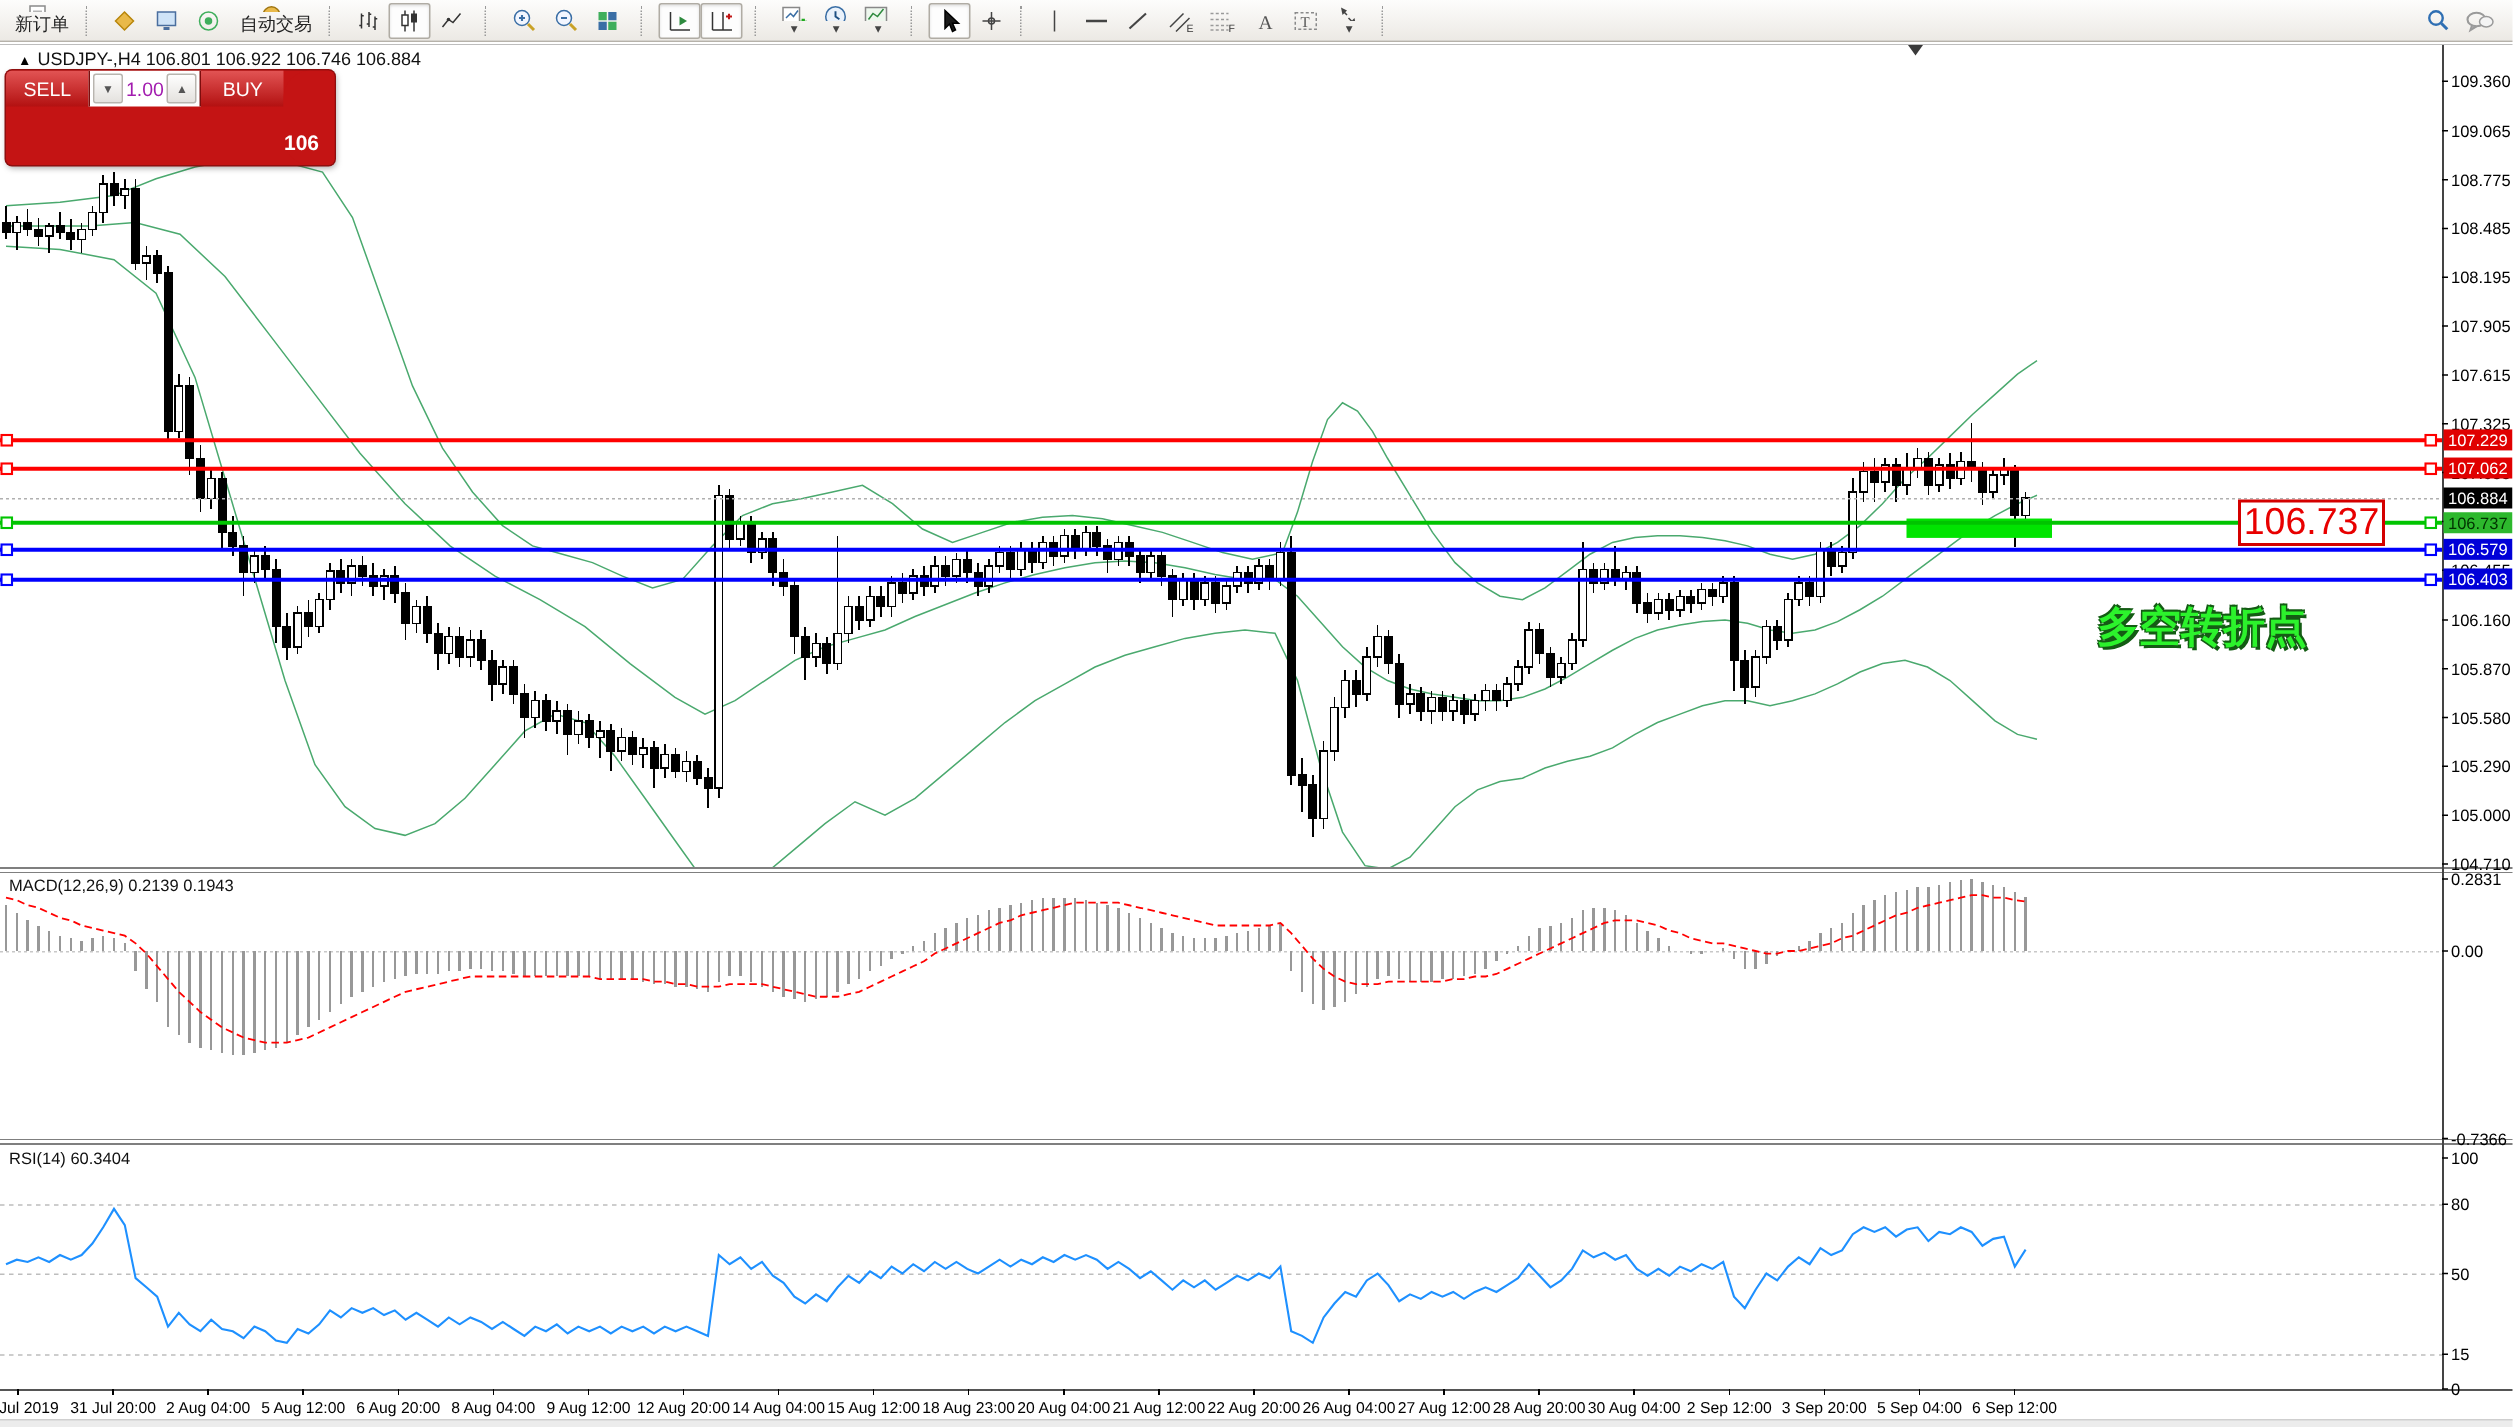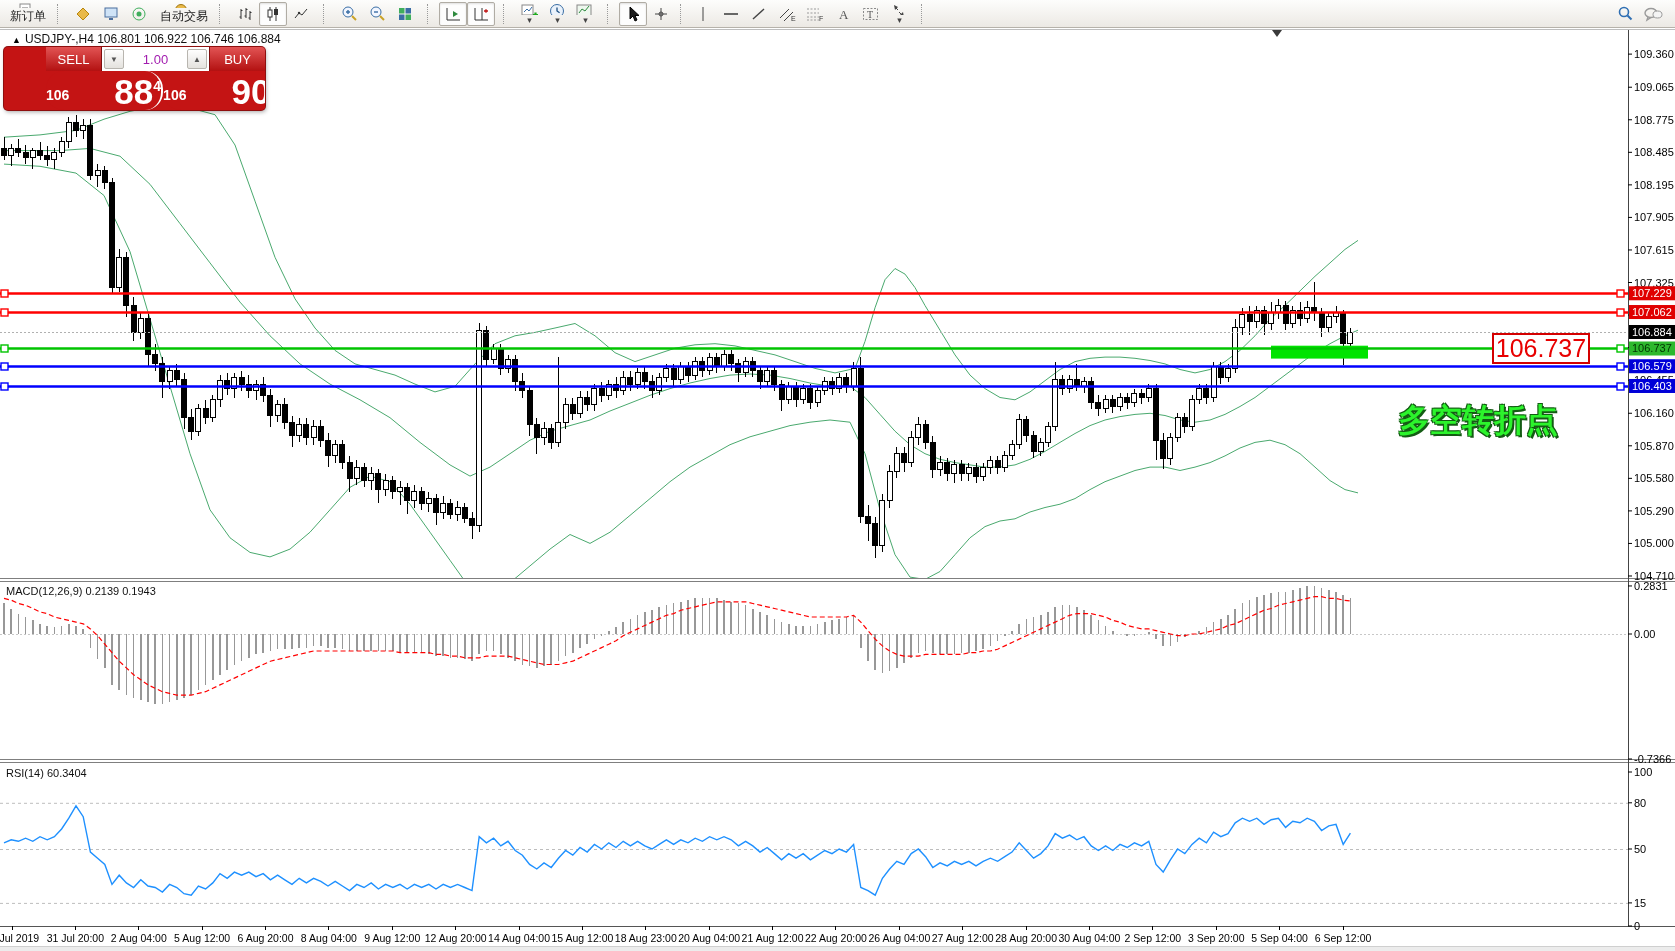--- a/index.html
+++ b/index.html
@@ -22,42 +22,42 @@
   #tb-right{margin-left:auto;display:flex;align-items:center;padding-right:8px;}
   
   #chart-stage{position:absolute;left:0;top:27px;width:1675px;height:924px;background:#fff;}
   #plot{position:absolute;left:0;top:0;}
   
   #chart-title{position:absolute;left:12px;top:5px;font-size:12px;color:#111;z-index:20;white-space:nowrap;}
   #chart-title .tri{font-size:9px;margin-right:4px;color:#000;}
   
   #trade{position:absolute;left:4px;top:20px;width:219px;height:63px;z-index:30;border-radius:4px;
     overflow:hidden;background:#c41414;box-shadow:0 0 0 1px #8e0f0f,1px 2px 4px rgba(0,0,0,.35);
-    display:flex;flex-direction:column;padding-left:42px;}
+    display:flex;flex-direction:row;}
   #trade .row1{display:flex;height:24px;}
   .tr-btn{width:55px;display:flex;align-items:center;justify-content:center;color:#fff;
     font-size:13px;background:linear-gradient(#e25454,#b31111);}
   .spinbox{flex:1;display:flex;align-items:stretch;background:#fff;border-left:1px solid #7d0d0d;border-right:1px solid #7d0d0d;}
   .spin-btn{width:18px;display:flex;align-items:center;justify-content:center;font-size:8px;color:#555;
     background:linear-gradient(#fefefe,#e4e2de);border:1px solid #b8b5af;margin:2px;border-radius:2px;}
   .lot{flex:1;display:flex;align-items:center;justify-content:center;font-size:13px;color:#a21caf;}
   #trade .row2{flex:1;display:flex;}
   .quote-cell{flex:1;display:flex;align-items:flex-end;justify-content:center;color:#fff;background:#c41414;padding-bottom:2px;border-radius:18px;}
   .quote-cell.left{border-right:2px solid #fff;}
   .q-small{font-weight:bold;font-size:14px;margin:0 1px 5px 0;}
   .q-big{font-weight:bold;font-size:35px;line-height:32px;margin-left:44px;}
   .q-sup{font-weight:bold;font-size:14px;position:relative;top:-14px;}
   
   .pane-label{position:absolute;font-size:11px;color:#111;z-index:15;white-space:nowrap;}
   
   #big-price{position:absolute;left:1492px;top:306px;width:94px;height:27px;z-index:25;
     background:#fff;border:2px solid #d40000;color:#e80000;font-size:25px;line-height:26px;
     text-align:center;letter-spacing:0;}
   
-  #cn-note{position:absolute;left:1398px;top:372px;z-index:25;font-size:32px;font-weight:bold;
+  #cn-note{position:absolute;left:1398px;top:372px;z-index:25;font-size:28px;font-weight:bold;
     color:#2cf32c;text-shadow:2px 2px 0 #145c14,-1px -1px 0 #145c14,1px -1px 0 #145c14,-1px 1px 0 #145c14;
     white-space:nowrap;}
   
   #shift-marker{position:absolute;left:1272px;top:3px;width:0;height:0;z-index:10;
     border-left:5px solid transparent;border-right:5px solid transparent;border-top:7px solid #3a3a3a;}
   #bottom-strip{position:absolute;left:0;top:946px;width:1675px;height:5px;background:#ececec;border-top:1px solid #cfcfcf;}
 </style>
 </head>
 <body>
 

